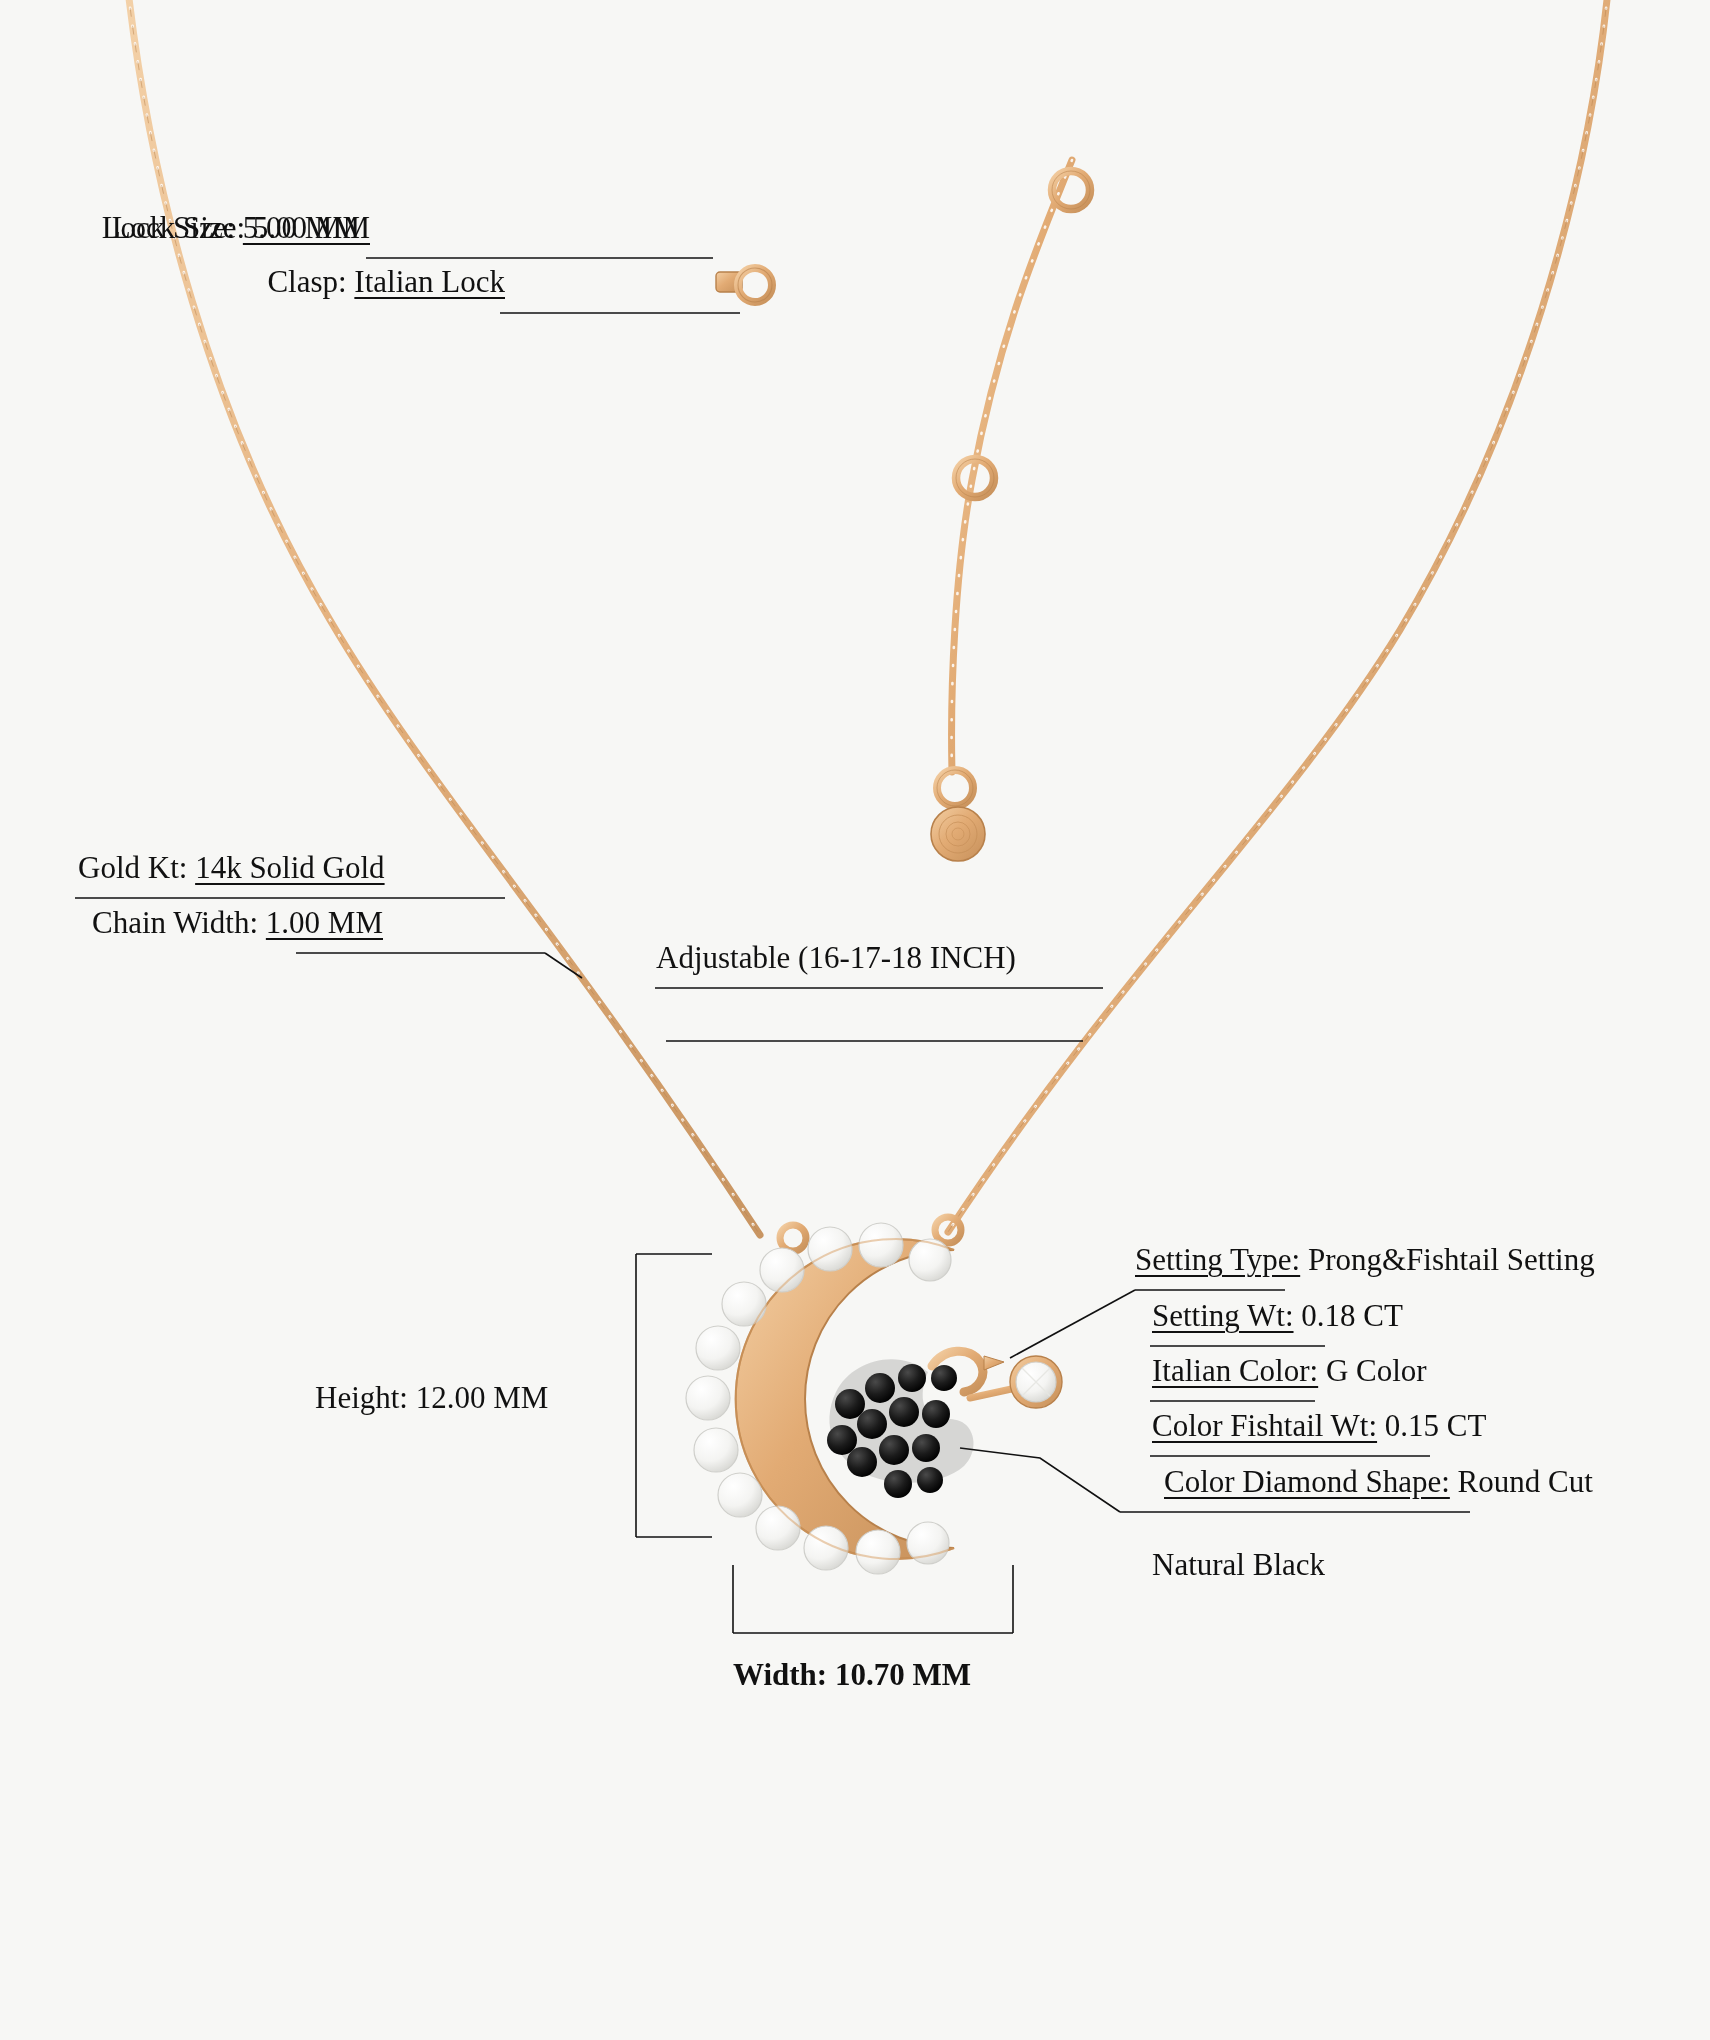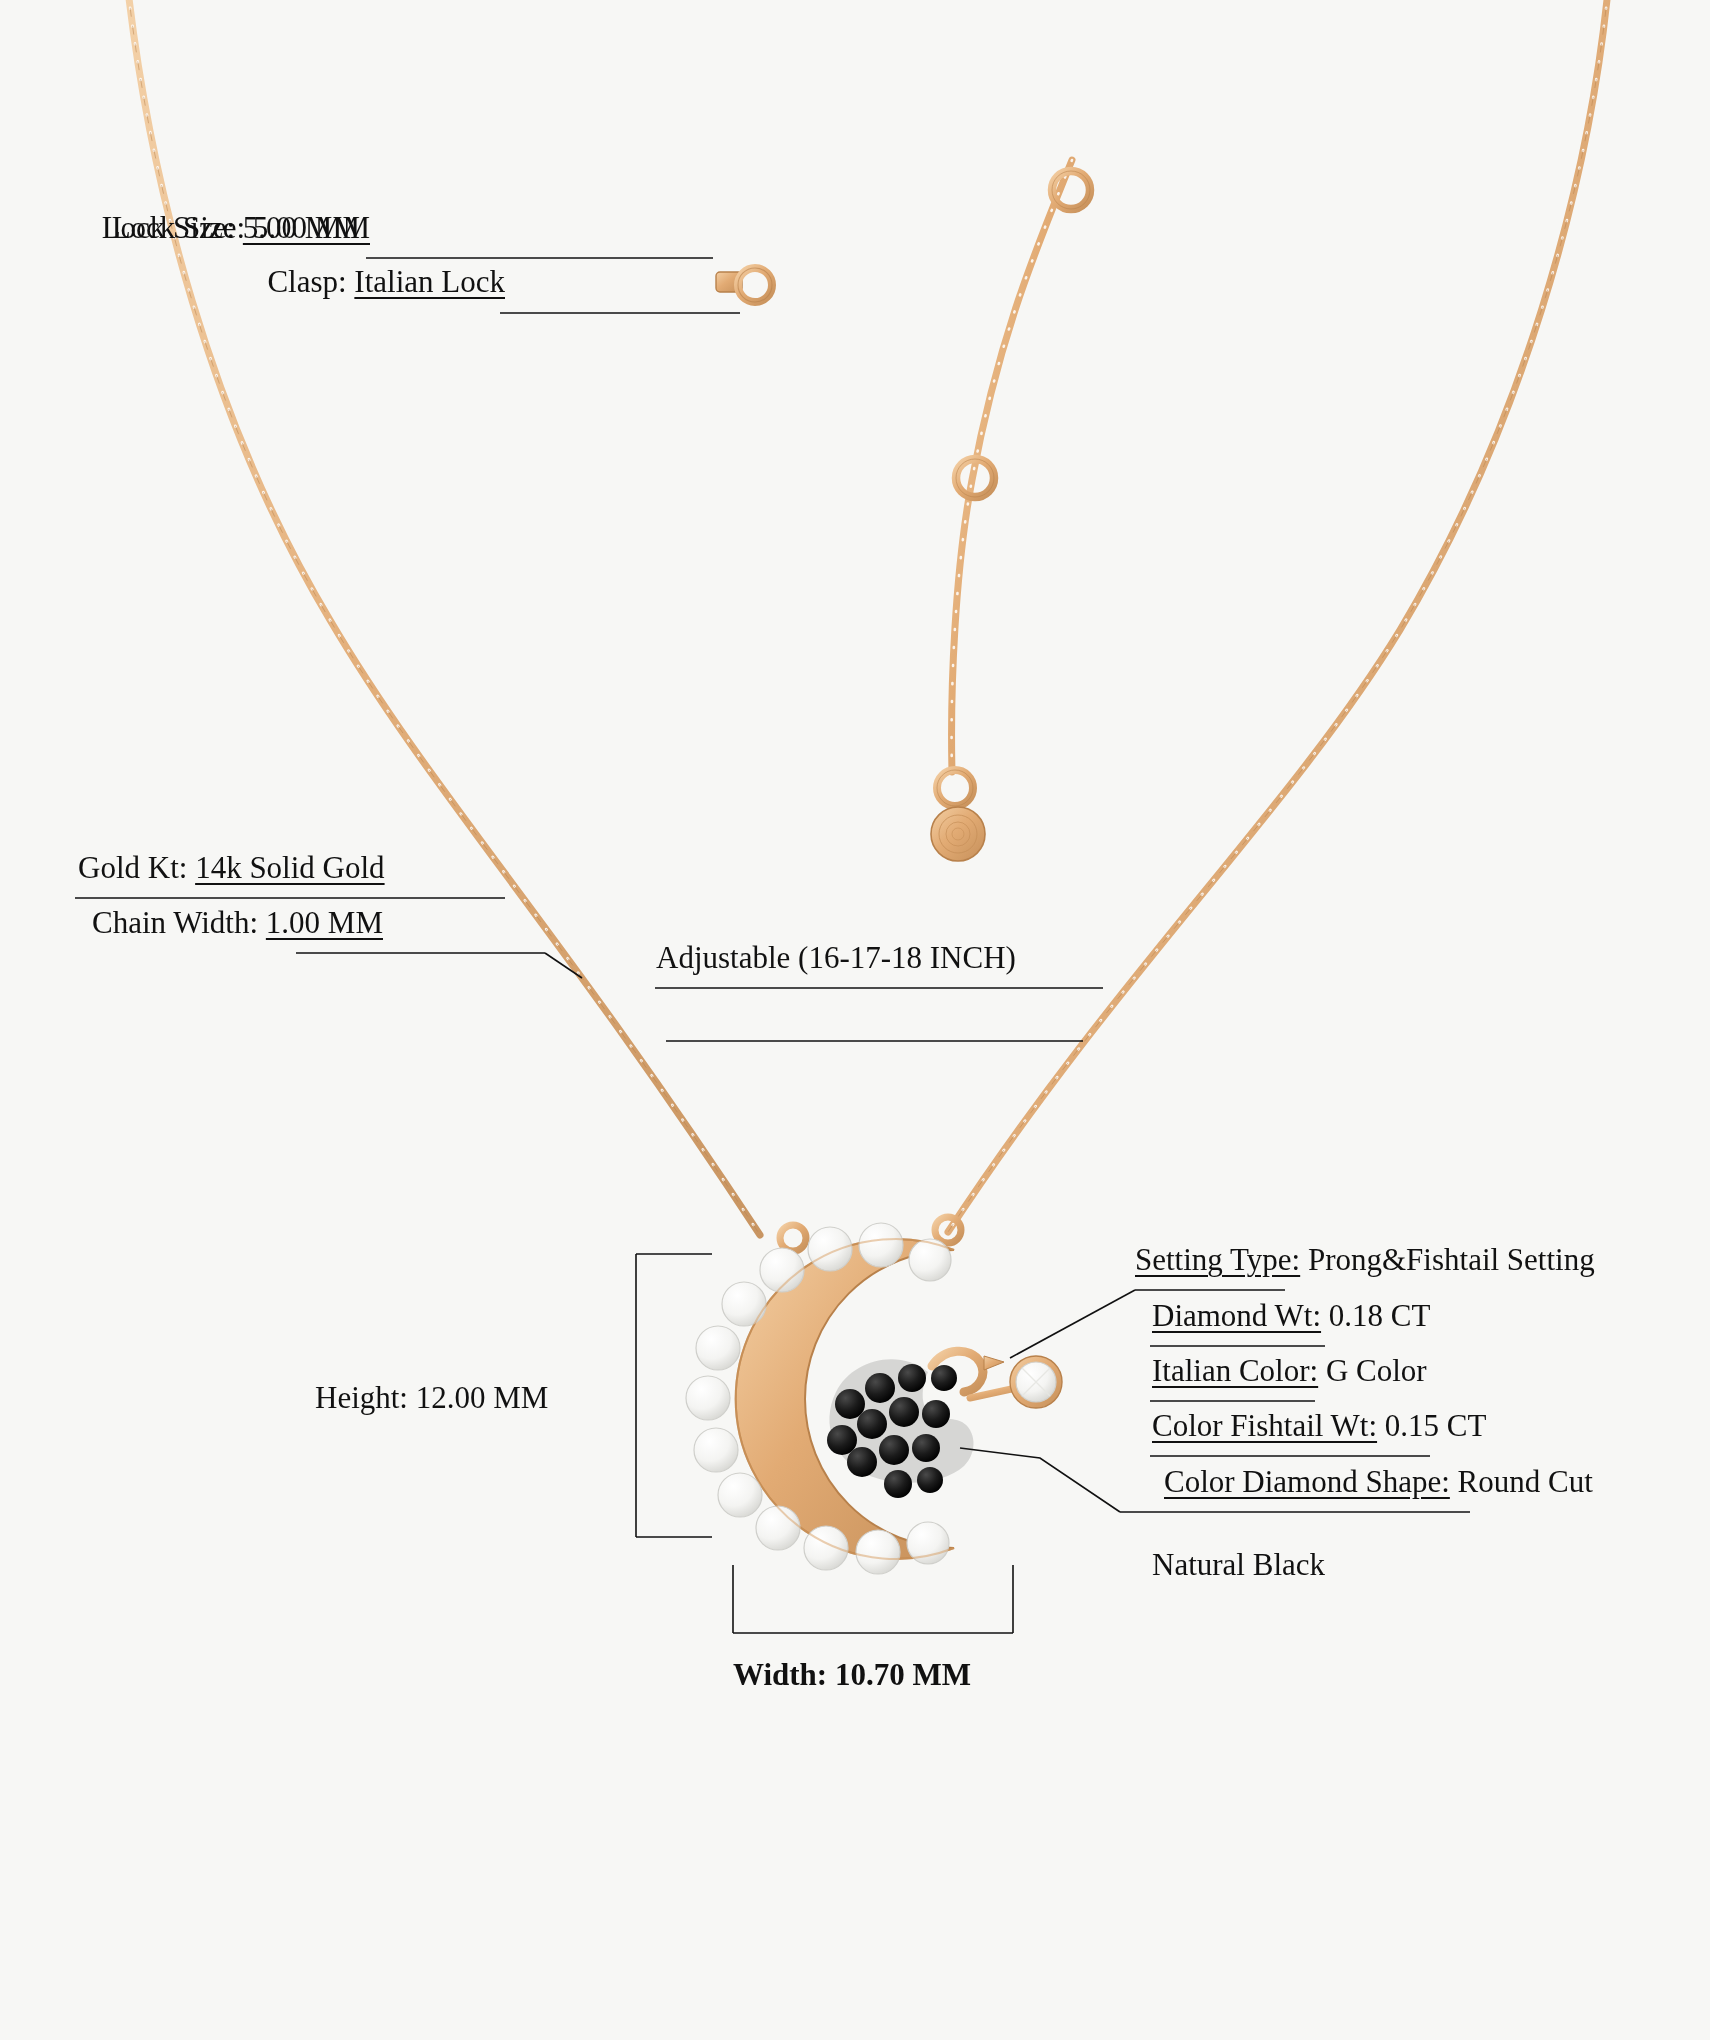--- a/index.html
+++ b/index.html
@@ -241,21 +241,21 @@
     <span>Width:</span>
     <span>10.70 MM</span>
   </div>
 
   <div class="ann" style="left:1135px; top:1240px;">
     <span class="u">Setting Type:</span>
     <span>Prong&amp;Fishtail Setting</span>
   </div>
 
   <div class="ann" style="left:1152px; top:1296px;">
-    <span class="u">Diamond Wt:</span>
+    <span class="u">Setting Wt:</span>
     <span>0.18 CT</span>
   </div>
 
   <div class="ann" style="left:1152px; top:1351px;">
     <span class="u">Italian Color:</span>
     <span>G Color</span>
   </div>
 
   <div class="ann" style="left:1152px; top:1406px;">
     <span class="u">Color Fishtail Wt:</span>

